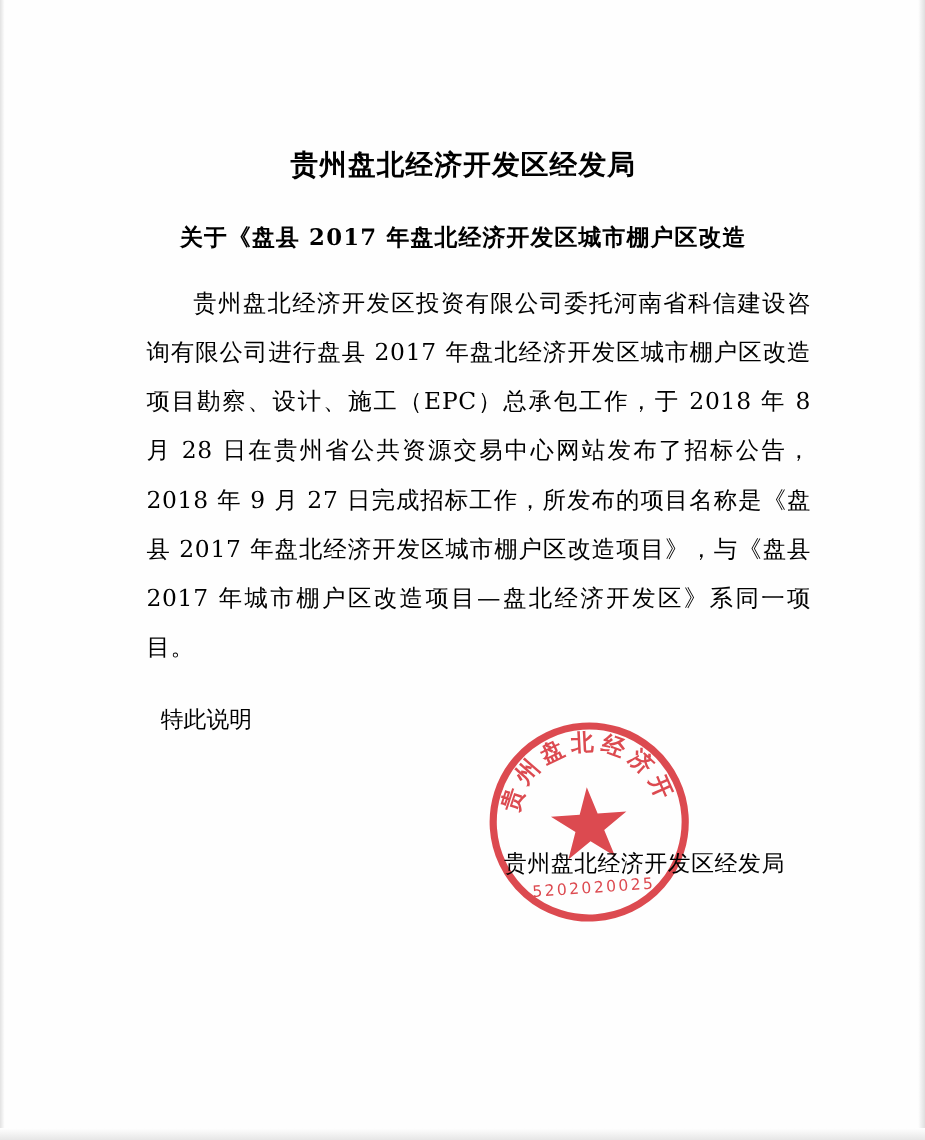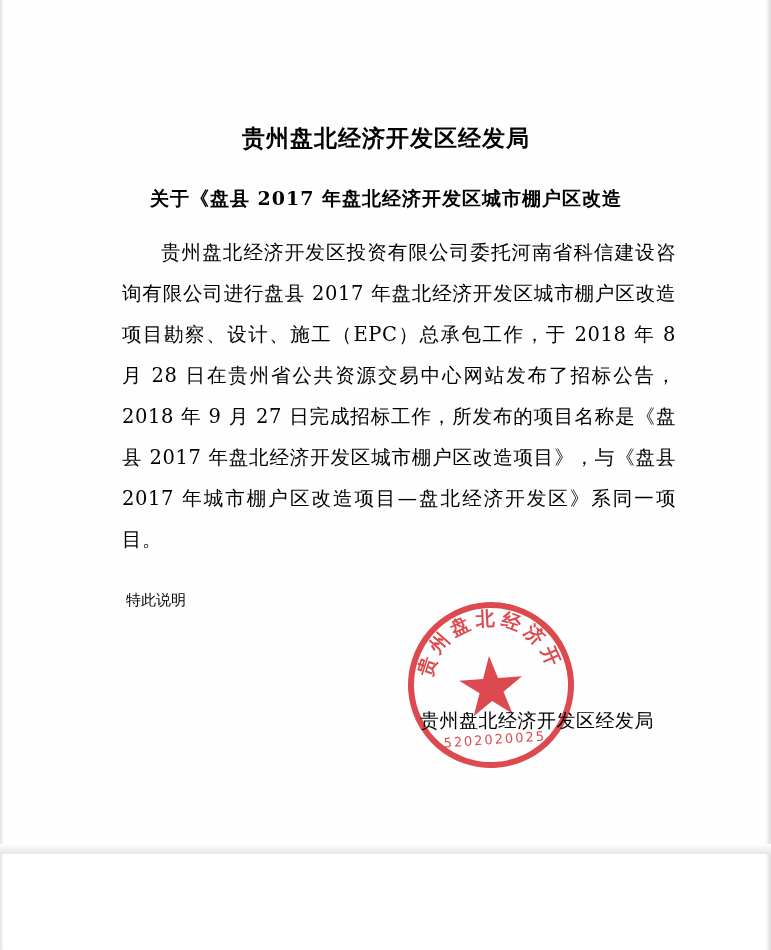--- a/index.html
+++ b/index.html
@@ -10,21 +10,21 @@
     width: 771px;
     height: 950px;
     background: #ffffff;
     font-family: "DejaVu Serif", "Liberation Serif", serif;
     color: #000000;
     overflow: hidden;
   }
   .page {
     position: relative;
     width: 771px;
-    height: 854px;
+    height: 950px;
     background: #fefefe;
     box-sizing: border-box;
   }
   
   .page-edge-left {
     position: absolute;
     left: 0; top: 0;
     width: 4px; height: 950px;
     background: linear-gradient(to right, #e2e2e2, #ffffff);
   }
@@ -72,21 +72,21 @@
     line-height: 41px;
     text-align: justify;
     text-justify: inter-ideograph;
     text-indent: 2em;
     letter-spacing: 0.6px;
     margin-left: 26px;
   }
 
   .closing {
     margin-top: 16px;
-    font-size: 15px;
+    font-size: 19px;
     line-height: 40px;
     text-indent: 2em;
   }
 
   .signature-block {
     margin-top: 80px;
     text-align: right;
     padding-right: 22px;
     position: relative;
     z-index: 3;

